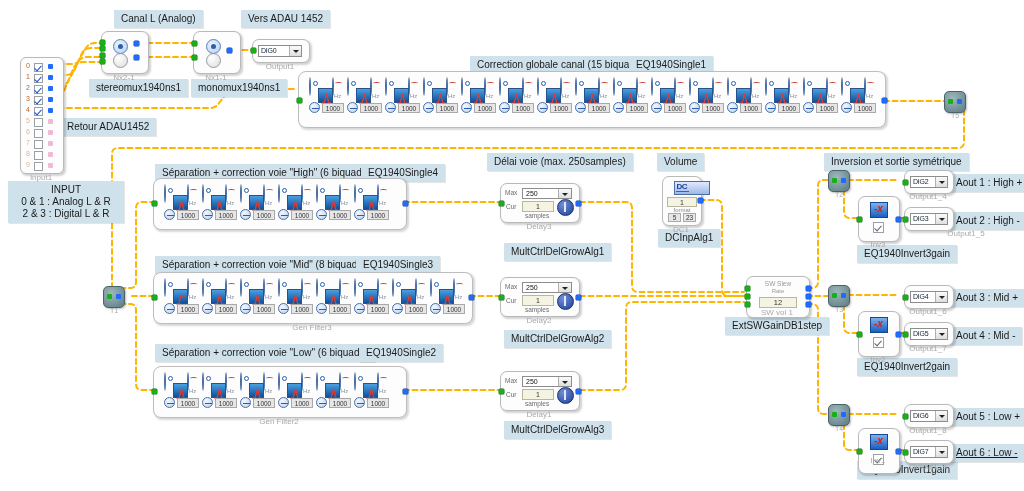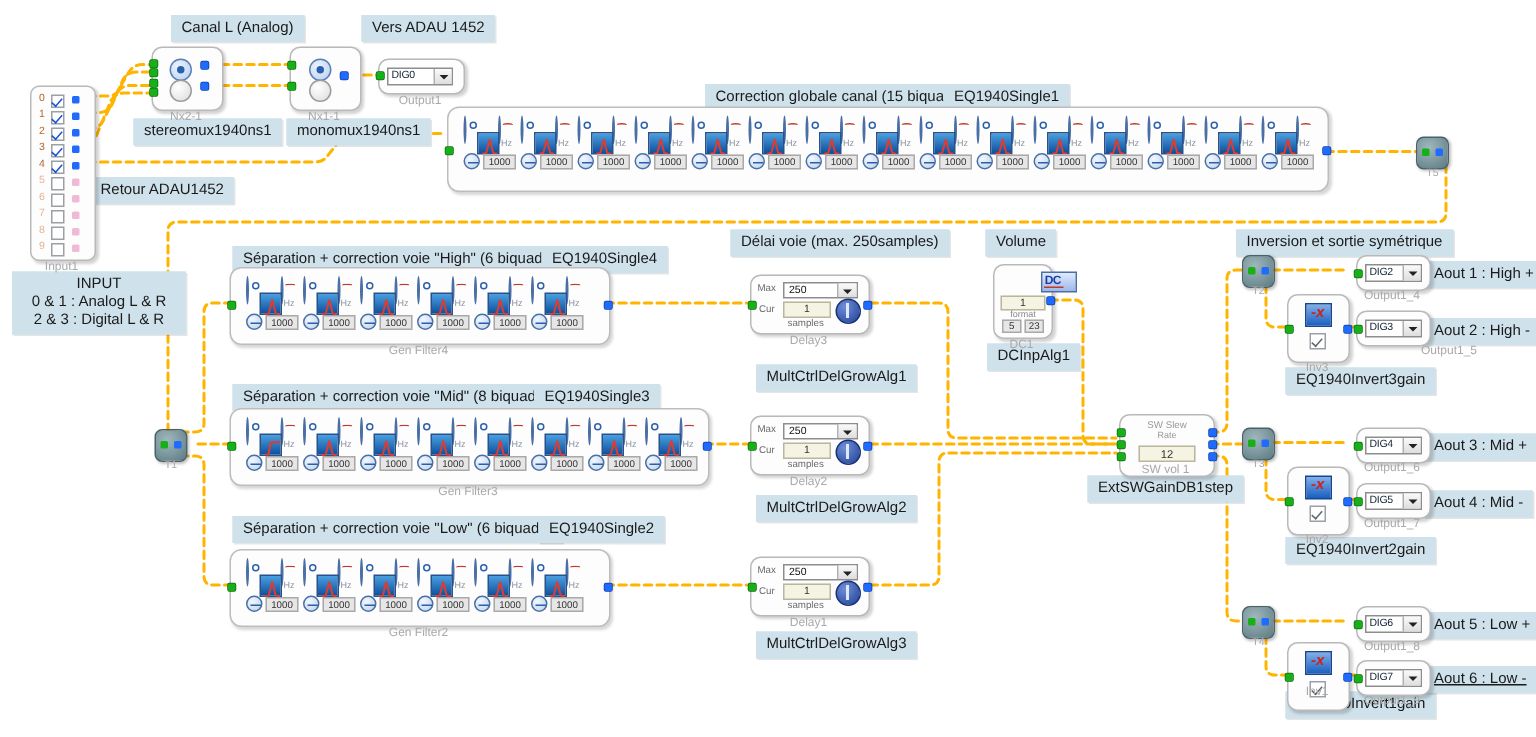--- a/index.html
+++ b/index.html
@@ -133,22 +133,22 @@
   .delay .spin{
     position:absolute;left:56px;top:15px;width:15px;height:15px;border-radius:50%;
     background:radial-gradient(circle at 35% 30%,#6f8fd8,#1f3f93);border:1px solid #16307a;
   }
   .delay .spin:after{content:"";position:absolute;left:6px;top:2px;width:2px;height:10px;background:#dfe7ff;}
   .delay .samples{position:absolute;left:24px;top:28px;font-size:6.5px;color:#6b6b6b;}
 
   
   .dcblk{width:38px;height:48px;}
   .dcblk .ic{
-    position:absolute;left:11px;top:4px;width:24px;height:14px;
-    background:linear-gradient(#dfe9ff,#9fb8e8);border:1px solid #4a6fa5;box-sizing:border-box;margin-left:20px;
+    position:absolute;left:11px;top:4px;width:36px;height:14px;
+    background:linear-gradient(#dfe9ff,#9fb8e8);border:1px solid #4a6fa5;box-sizing:border-box;
   }
   .dcblk .ic span{position:absolute;left:1.5px;top:0px;font-size:8px;font-weight:bold;color:#1b3fa0;letter-spacing:-.5px;}
   .dcblk .ic:after{content:"";position:absolute;left:1px;bottom:2px;width:13px;height:0;border-top:1.3px solid #c0392b;}
   .dcblk .val{
     position:absolute;left:4px;top:20px;width:30px;height:10px;background:#f5f3e2;
     border:1px solid #b9b6a0;box-sizing:border-box;font-size:7px;text-align:center;line-height:9px;color:#333;
   }
   .dcblk .fmt{position:absolute;left:0;top:30px;width:100%;text-align:center;font-size:6px;color:#8a8a8a;}
   .dcblk .f1,.dcblk .f2{
     position:absolute;top:36px;width:13px;height:9px;background:#e6e6e6;border:1px solid #a9a9a9;
@@ -671,21 +671,20 @@
               </svg></span>
           </span>
           <span class="hz">Hz</span>
           <span class="bot">
             <span class="arrows"></span>
             <span class="freq">1000</span>
           </span>
         </div>
       </div>
   </div>
-  <div class="blkname" style="left:153px;top:229px;width:252px;">Gen Filter4</div>
 
   <div class="filterbox" style="left:153px;top:272px;width:318px;height:50px;">
     <span class="port in" style="position:absolute;left:-2px;top:22px;width:5px;height:5px;border-radius:1px;background:#18b018;"></span>
     <span class="port out" style="position:absolute;left:315px;top:22px;width:5px;height:5px;border-radius:1px;background:#1f6bff;"></span>
     <div class="cells" id="bank3">
         <div class="cell">
           <span class="tl"><span class="circ blue"></span></span>
           <span class="tr"><span class="circ red"></span></span>
           <span class="curve">
             <span class="pk"><svg width="11" height="11" viewBox="0 0 11 11">

